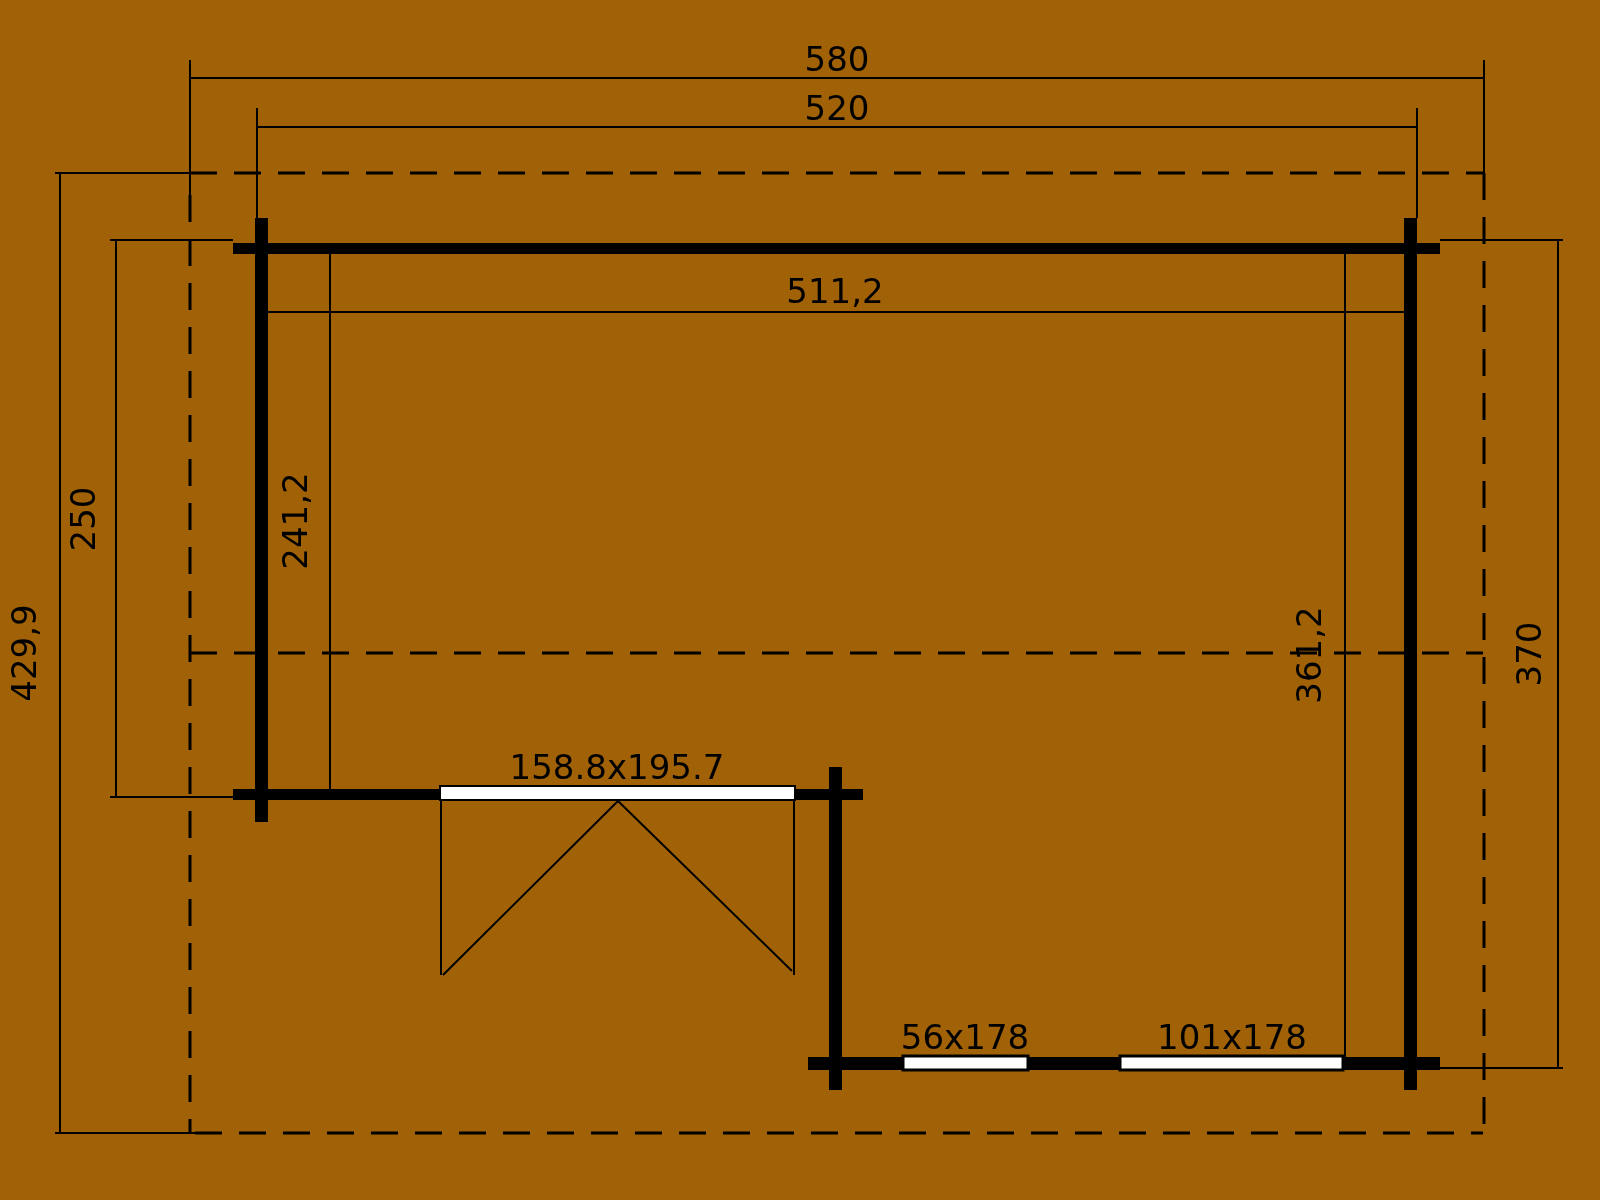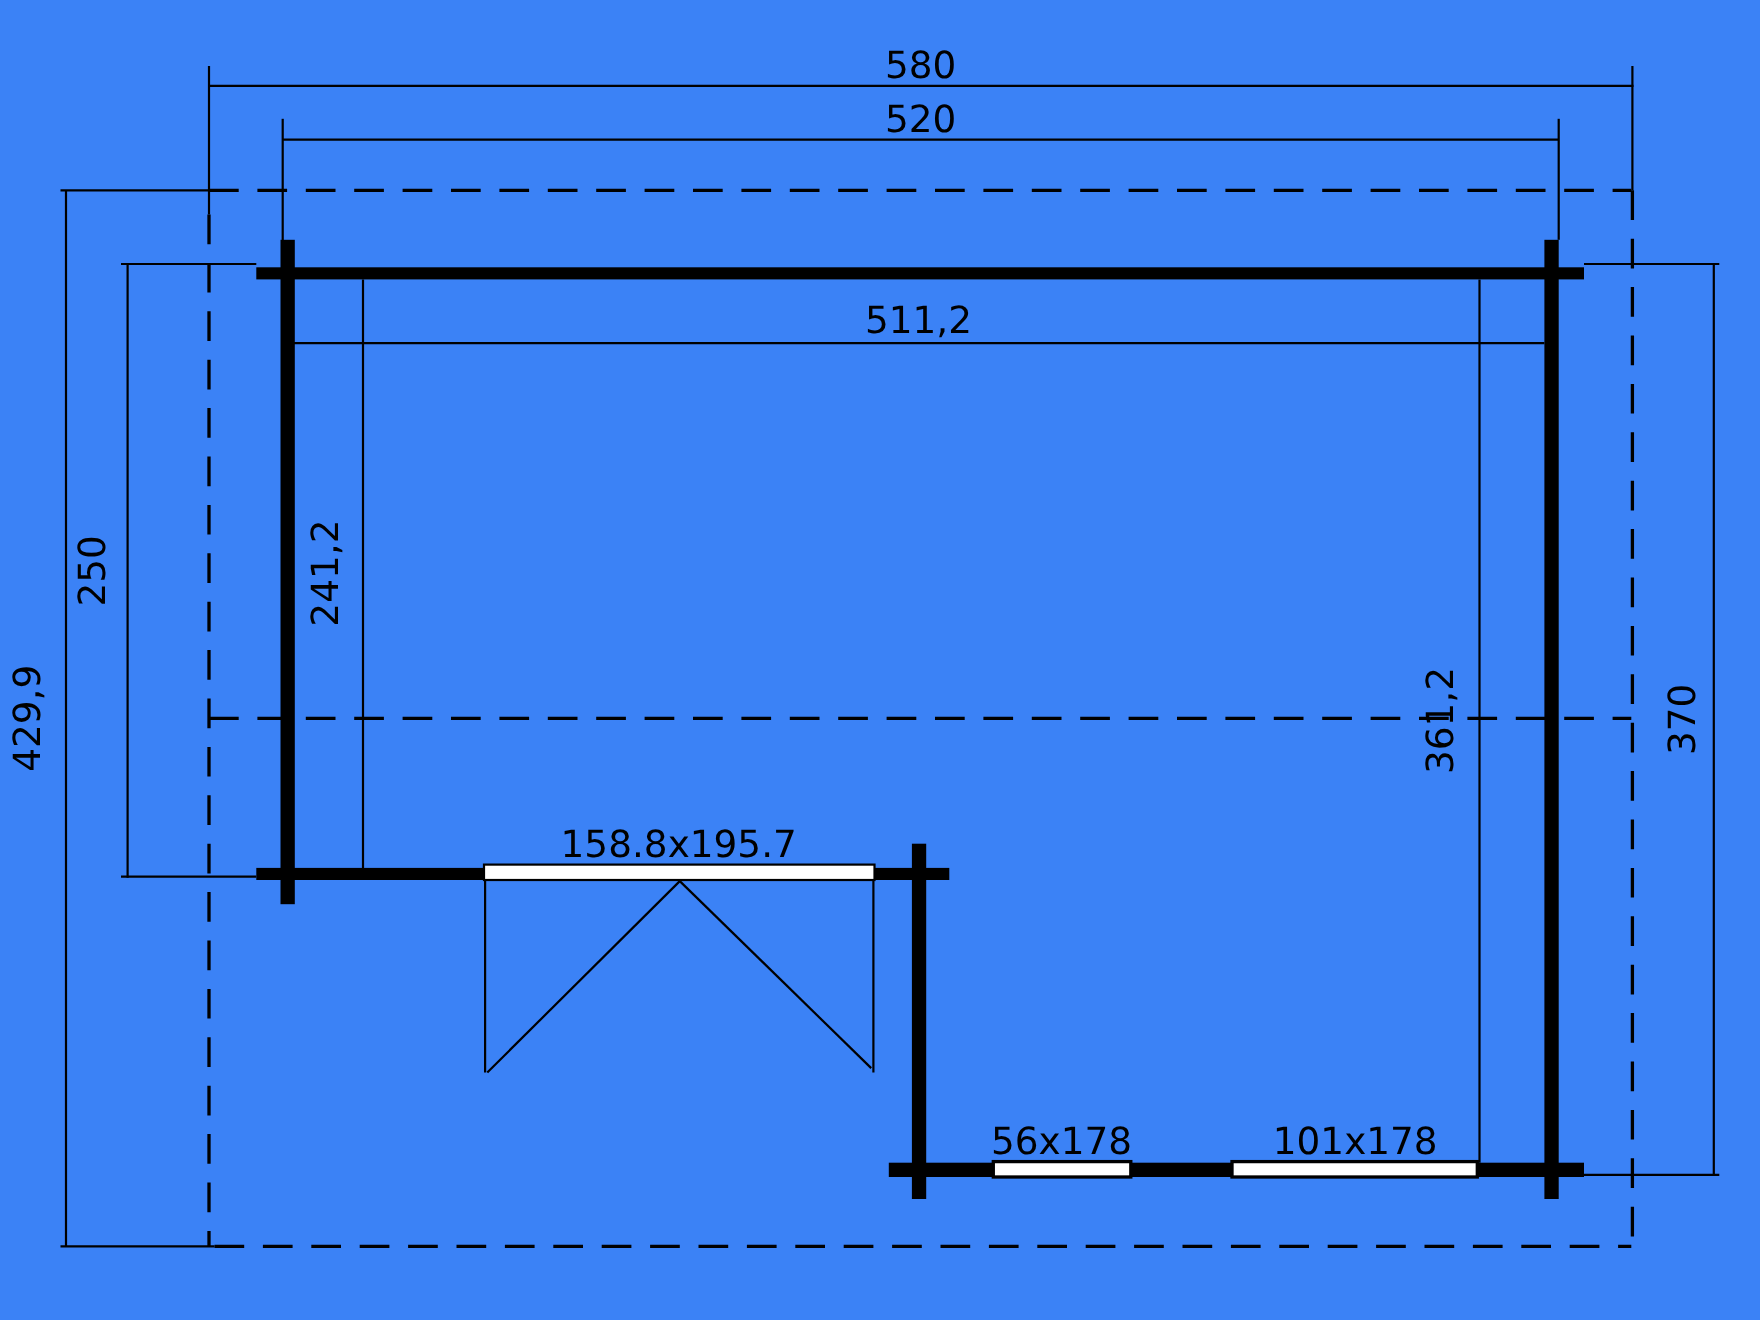--- a/index.html
+++ b/index.html
@@ -6,21 +6,21 @@
     margin: 0;
     padding: 0;
     background: #ffffff;
     width: 1600px;
     height: 1200px;
     overflow: hidden;
   }
   #plan-wrap {
     width: 1600px;
     height: 1200px;
-    background: #3b82f6;
+    background: #a16207;
   }
   svg text {
     font-family: "DejaVu Sans", "Liberation Sans", sans-serif;
     font-size: 34px;
     fill: #000000;
   }
 </style>
 </head>
 <body>
 

